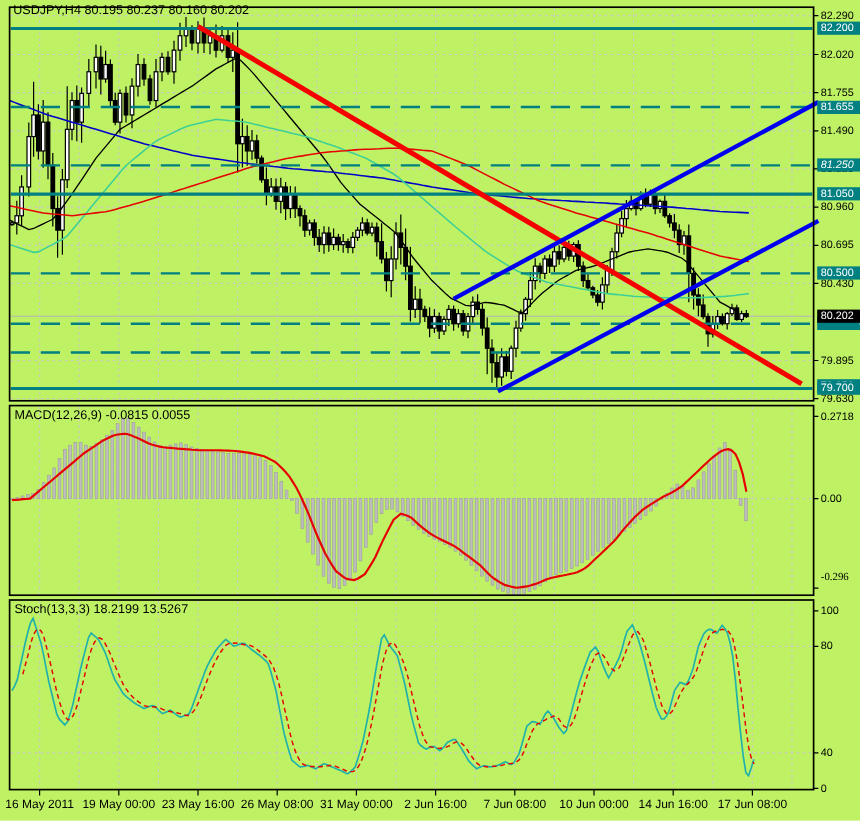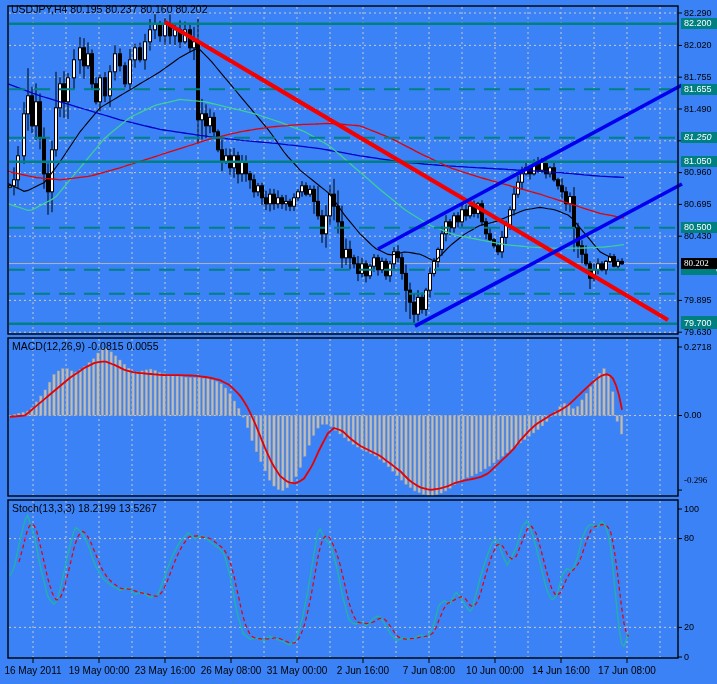--- a/index.html
+++ b/index.html
@@ -1,16 +1,16 @@
 <!DOCTYPE html>
 <html><head>
 <meta charset="utf-8">
 <style>
   html,body{margin:0;padding:0;background:#fff;}
-  .screen{position:relative;width:717px;height:684px;background:#3b82f6;
+  .screen{position:relative;width:717px;height:684px;background:#bef264;
     font-family:"Liberation Sans",sans-serif;overflow:hidden;}
   svg{position:absolute;left:0;top:0;}
   .lbl{position:absolute;font-size:9px;line-height:11px;color:#000;white-space:nowrap;}
   .badge{position:absolute;left:681px;width:33px;height:11px;font-size:9px;line-height:11px;
     color:#fff;background:#008080;padding-left:3px;white-space:nowrap;}
   .badge.current{background:#000;}
   .title{position:absolute;left:11px;top:3px;font-size:10.5px;color:#000;white-space:nowrap;}
   .panelbl{position:absolute;font-size:10.5px;color:#000;white-space:nowrap;}
   .datelbl{position:absolute;top:665px;width:80px;margin-left:-40px;text-align:center;
     font-size:10px;color:#000;white-space:nowrap;}
@@ -611,27 +611,27 @@
       <div class="lbl" style="left: 684px; top: 294.9px;">79.895</div>
       <div class="lbl" style="left: 684px; top: 326.7px;">79.630</div>
       <div class="badge" style="top: 18.3px;">82.200</div>
       <div class="badge" style="top: 83.7px;">81.655</div>
       <div class="badge" style="top: 132.3px; font-style: italic;">81.250</div>
       <div class="badge" style="top: 156.3px;">81.050</div>
       <div class="badge" style="top: 222.3px;">80.500</div>
       <div class="badge" style="top: 264.3px; padding-left: 35px;">80.150</div>
       <div class="badge" style="top: 288.3px; margin-top: 28px;">79.950</div>
       <div class="badge" style="top: 318.3px;">79.700</div>
-      <div class="badge current" style="top: 258.06px; font-family: Liberation Serif, serif;">80.202</div>
+      <div class="badge current" style="top: 258.06px;">80.202</div>
       <div class="lbl" style="left: 684px; top: 341.506px;">0.2718</div>
       <div class="lbl" style="left: 684px; top: 410px;">0.00</div>
       <div class="lbl" style="left: 684px; top: 475px; font-family: Liberation Serif, serif;">-0.296</div>
       <div class="lbl" style="left: 684px; top: 503.5px;">100</div>
       <div class="lbl" style="left: 684px; top: 533.1px;">80</div>
-      <div class="lbl" style="left: 684px; top: 621.9px;">20</div>
+      <div class="lbl" style="left: 684px; top: 621.9px;">40</div>
       <div class="lbl" style="left: 684px; top: 651.5px;">0</div>
       <div class="datelbl" style="left: 33px;">16 May 2011</div>
       <div class="datelbl" style="left: 99px;">19 May 00:00</div>
       <div class="datelbl" style="left: 165px;">23 May 16:00</div>
       <div class="datelbl" style="left: 231px;">26 May 08:00</div>
       <div class="datelbl" style="left: 297px;">31 May 00:00</div>
       <div class="datelbl" style="left: 363px;">2 Jun 16:00</div>
       <div class="datelbl" style="left: 429px;">7 Jun 08:00</div>
       <div class="datelbl" style="left: 495px;">10 Jun 00:00</div>
       <div class="datelbl" style="left: 561px;">14 Jun 16:00</div>

